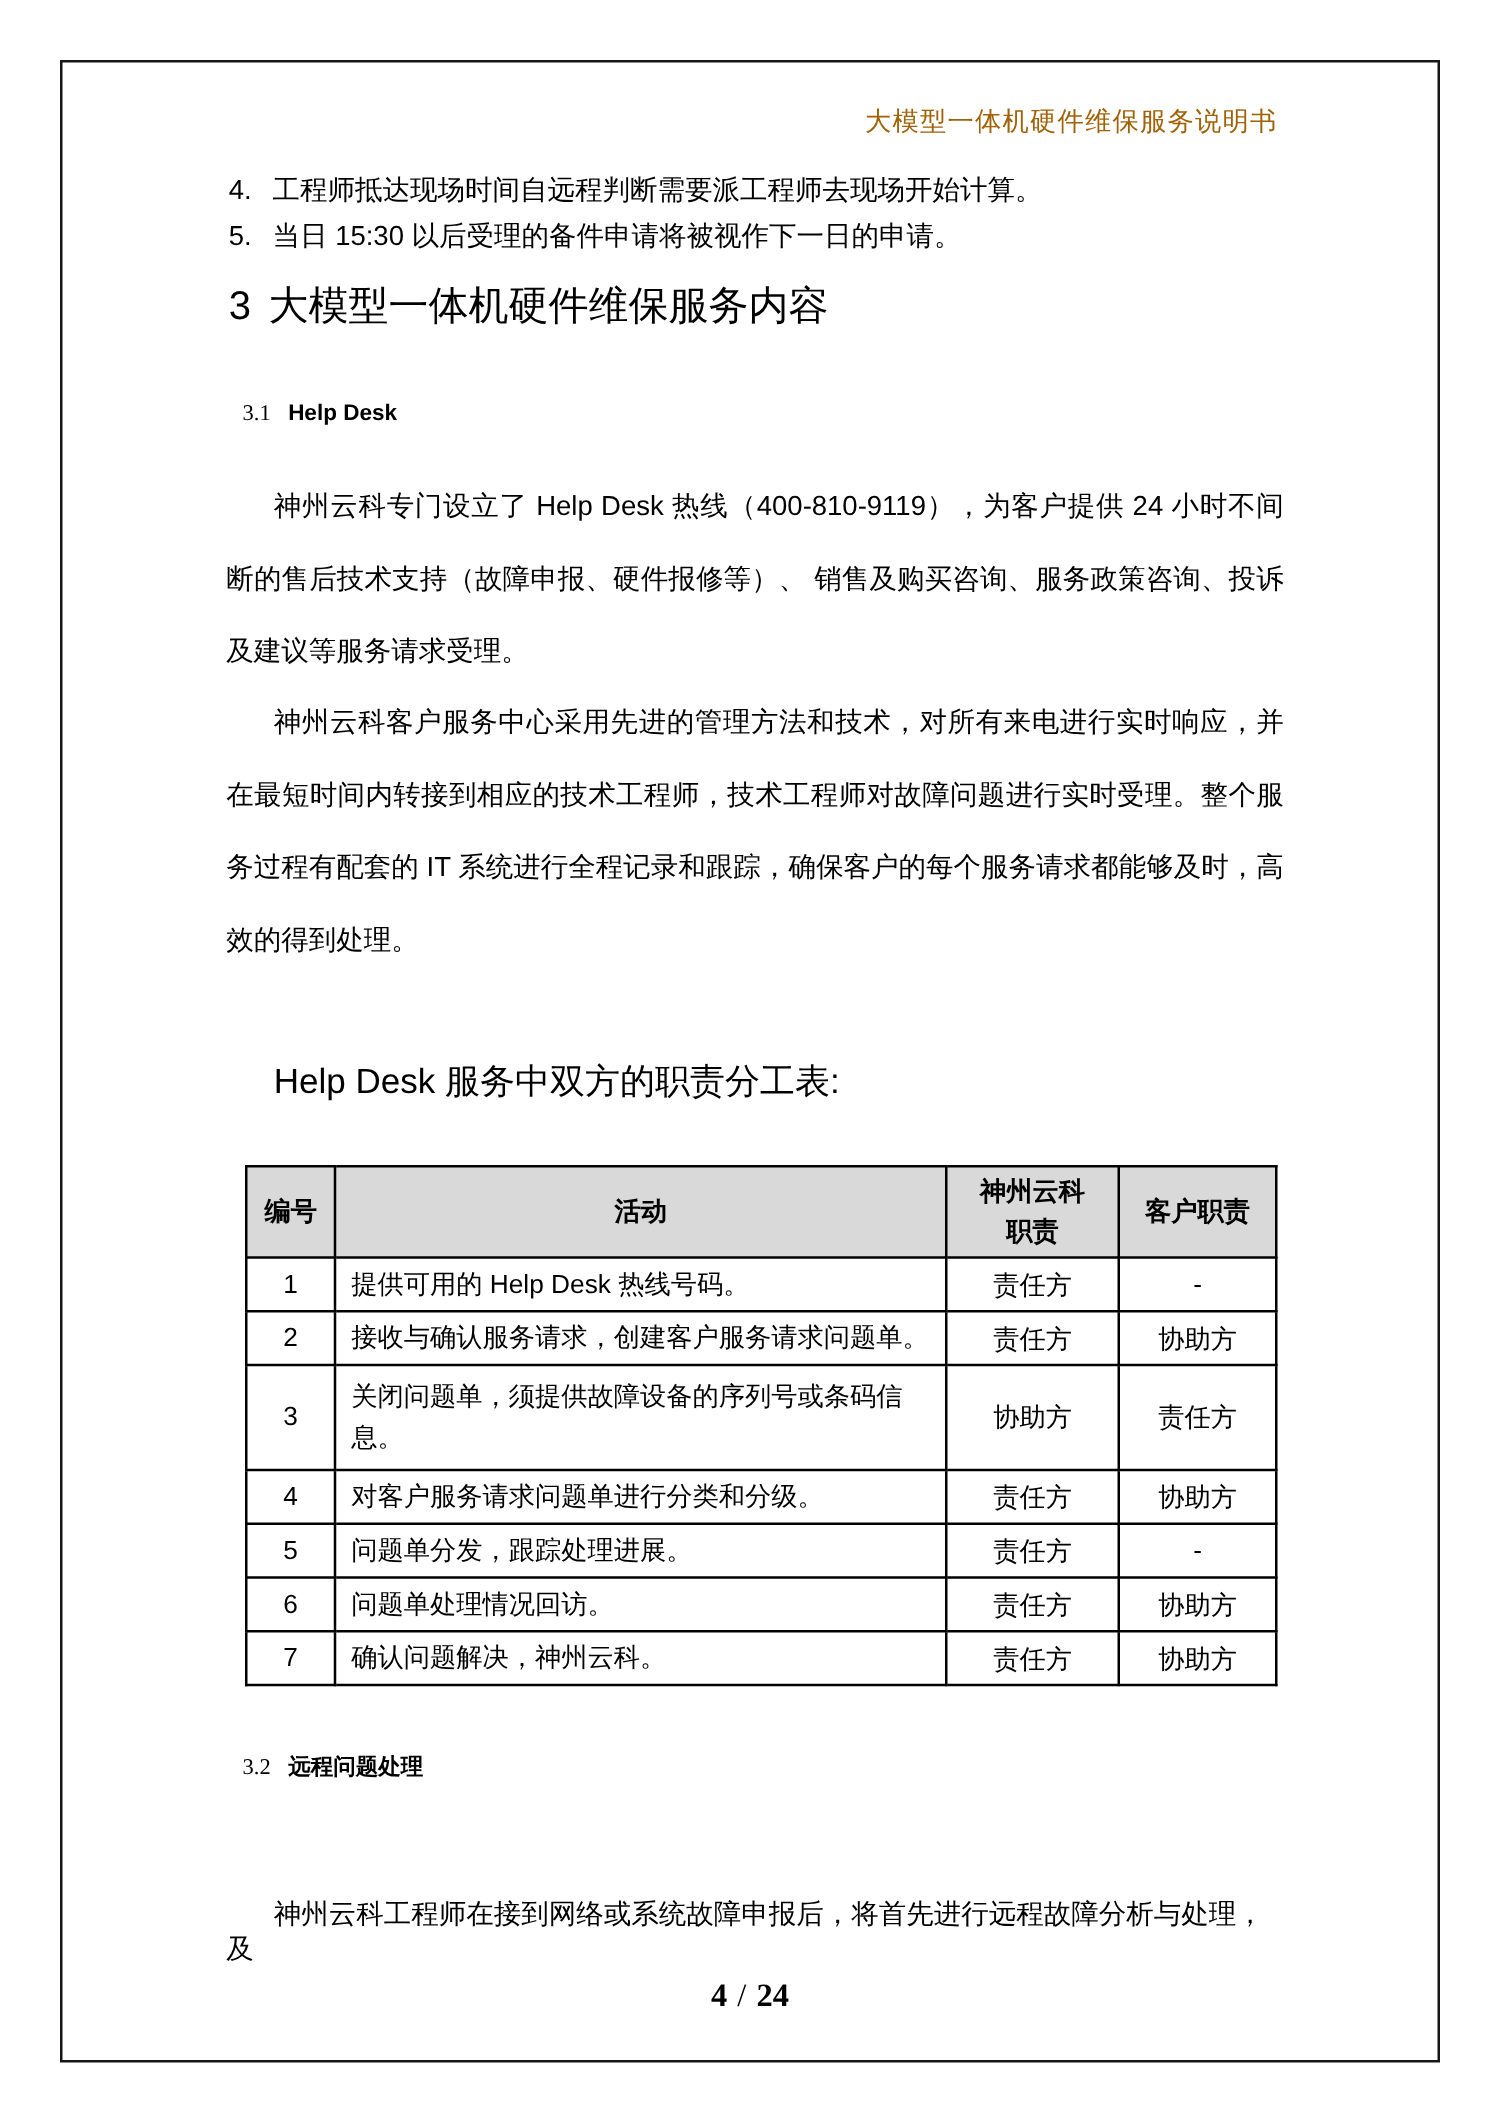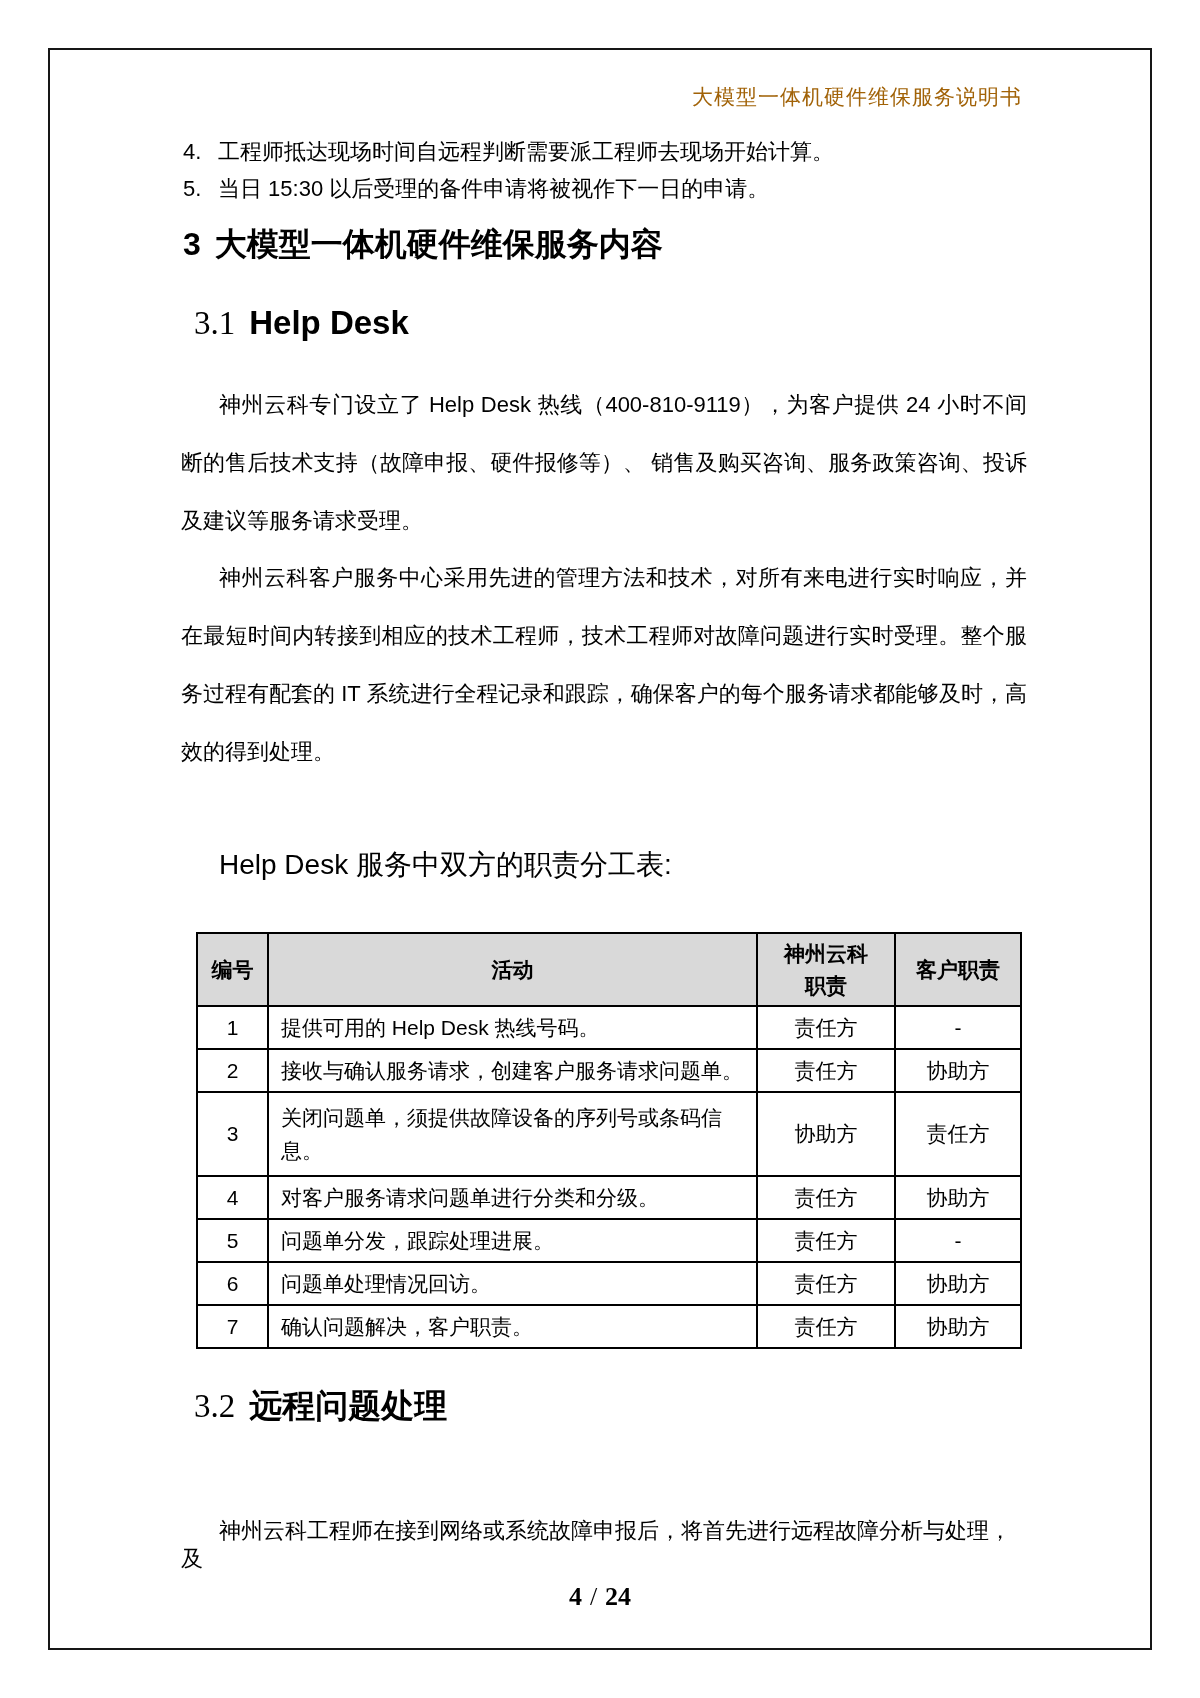--- a/index.html
+++ b/index.html
@@ -35,28 +35,28 @@
   }
   .num-list { position: absolute; left: 183px; width: 845px; }
   .num-list-4 { top: 139px; }
   .num-list-5 { top: 176px; }
   .num-item { display: flex; font-size: 22px; line-height: 26px; }
   .num-item .marker { width: 35px; flex: 0 0 35px; }
   .h1 {
     position: absolute;
     left: 183px; top: 224px;
     font-size: 32px; line-height: 40px;
-    font-weight: bold;
+    font-weight: normal;
     white-space: nowrap;
   }
   .h1 .h1-num { font-family: "Liberation Sans", sans-serif; margin-right: 14px; }
   .h2 {
     position: absolute;
     left: 194px;
-    font-size: 33px; line-height: 30px;
+    font-size: 18px; line-height: 44px;
     white-space: nowrap;
   }
   .h2-helpdesk { top: 308px; }
   .h2-remote { top: 1391px; }
   .h2 .h2-num {
     font-family: "Liberation Serif", serif;
     font-weight: normal;
     margin-right: 14px;
   }
   .h2 .h2-title { font-weight: bold; }
@@ -214,21 +214,21 @@
         <td>-</td>
       </tr>
       <tr>
         <td>6</td>
         <td class="act">问题单处理情况回访。</td>
         <td>责任方</td>
         <td>协助方</td>
       </tr>
       <tr>
         <td>7</td>
-        <td class="act">确认问题解决，客户职责。</td>
+        <td class="act">确认问题解决，神州云科。</td>
         <td>责任方</td>
         <td>协助方</td>
       </tr>
     </tbody>
   </table>
 
   <div class="h2 h2-remote">
     <span class="h2-num">3.2</span><span class="h2-title">远程问题处理</span>
   </div>
 

